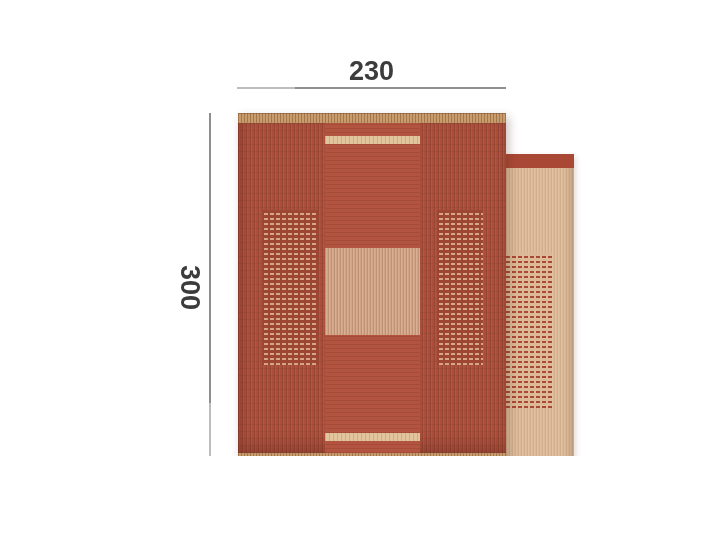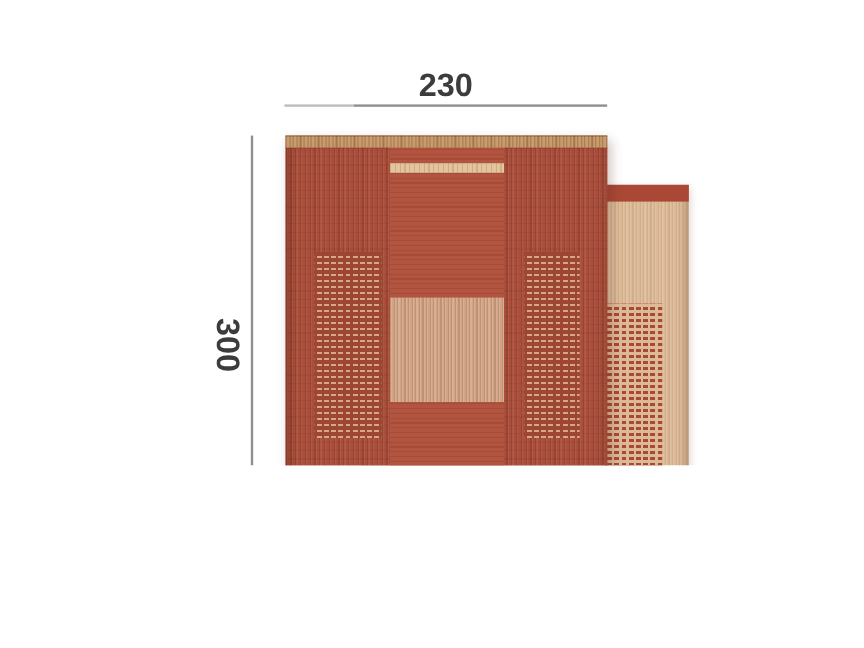--- a/index.html
+++ b/index.html
@@ -1,18 +1,18 @@
 <!DOCTYPE html>
 <html style="--dim-line: #8f8f8f; --dim-text: #3c3c3c; --front-red: #ab4f3c; --front-red-deep: #9d4634; --center-red: #b2543f; --fringe: #c99c6d; --cream: #e2c59c; --square-beige: #d2a485; --checker-light: #d5a687; --back-beige: #dcba97; --back-red: #aa4836;"><head>
 <meta charset="utf-8">
 <style>
   html,body{margin:0;padding:0;background:#ffffff;}
   .stage{
     position:relative;
-    width:720px;height:388px;
+    width:720px;height:456px;
     background:#ffffff;
     overflow:hidden;
     font-family:"Liberation Sans", sans-serif;
   }
   
   .dim-line-h{
     position:absolute;left:237px;top:87px;width:269px;height:2px;
     background:linear-gradient(90deg,#bdbdbd 0 58px,var(--dim-line,#8f8f8f) 58px);
   }
   .dim-line-v{

